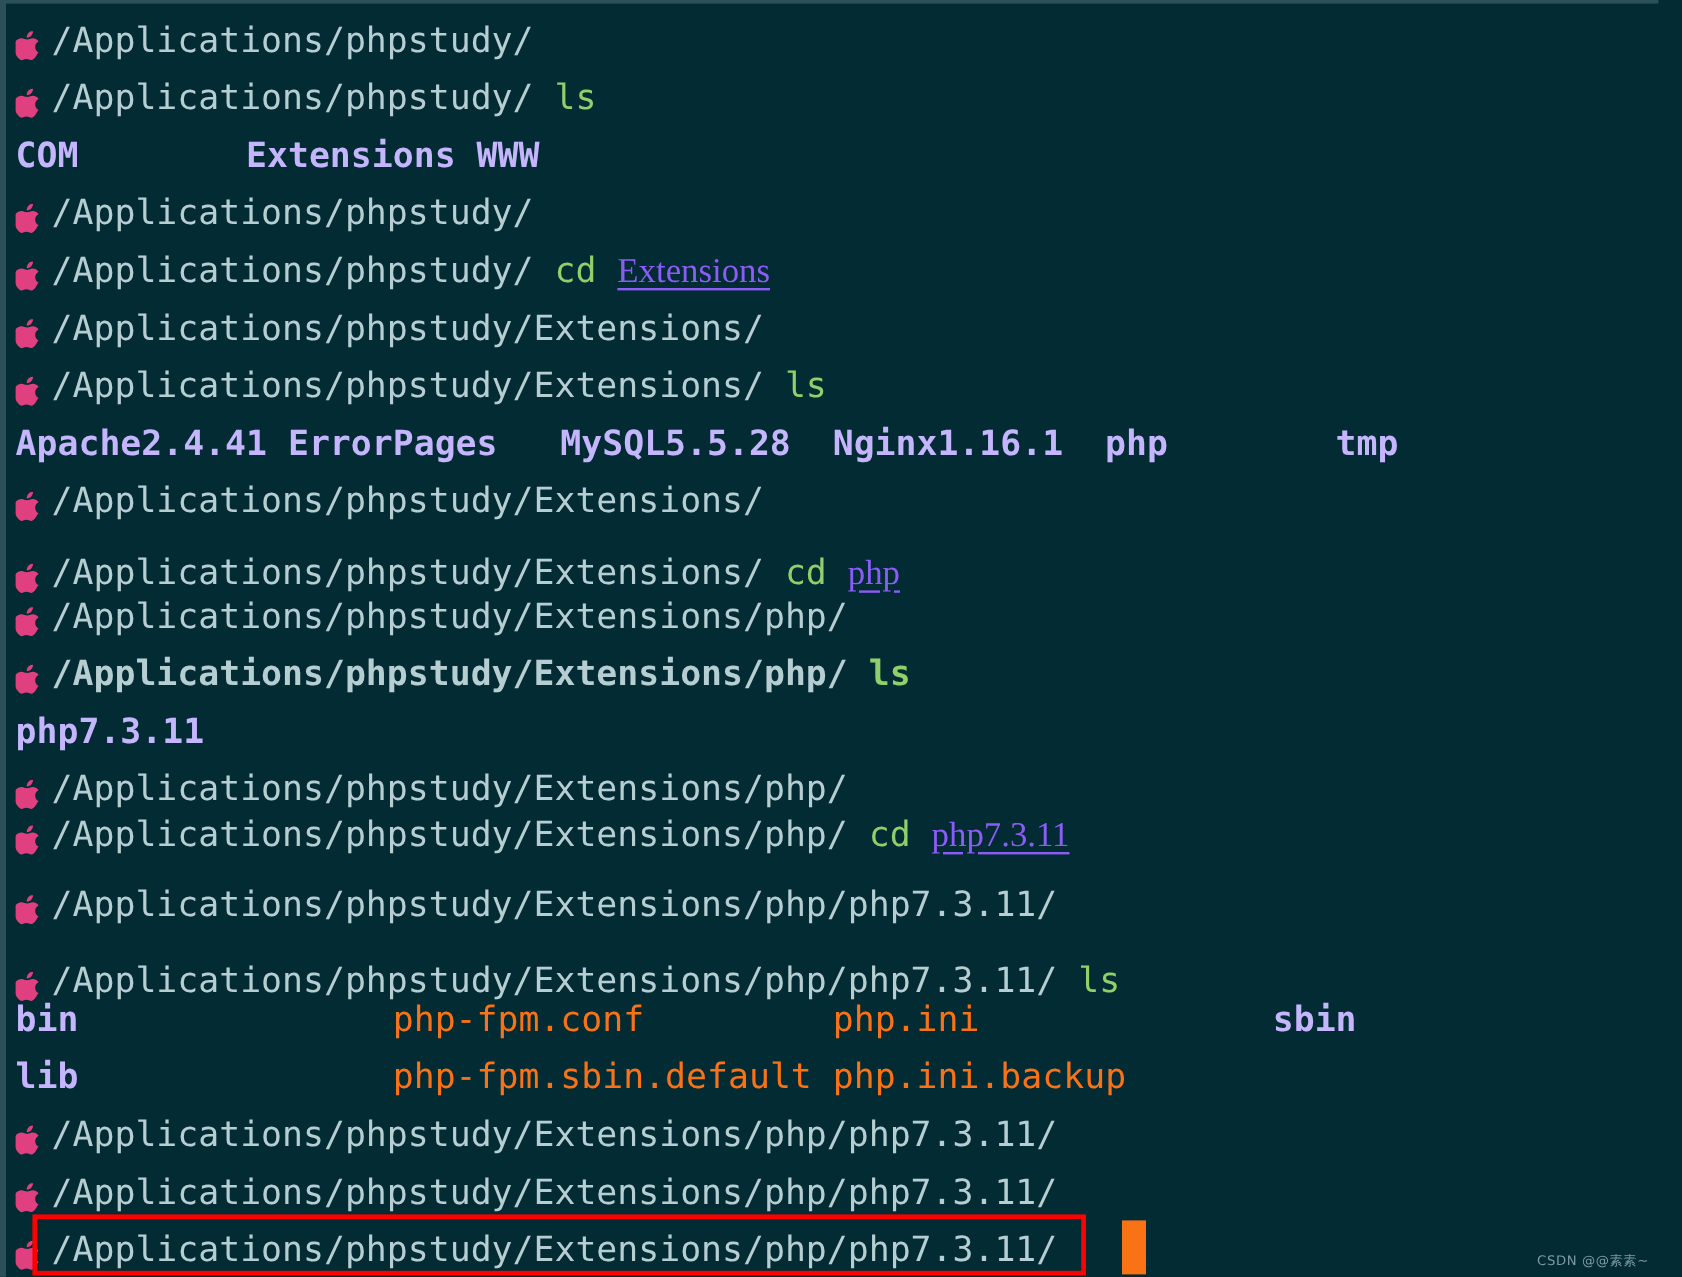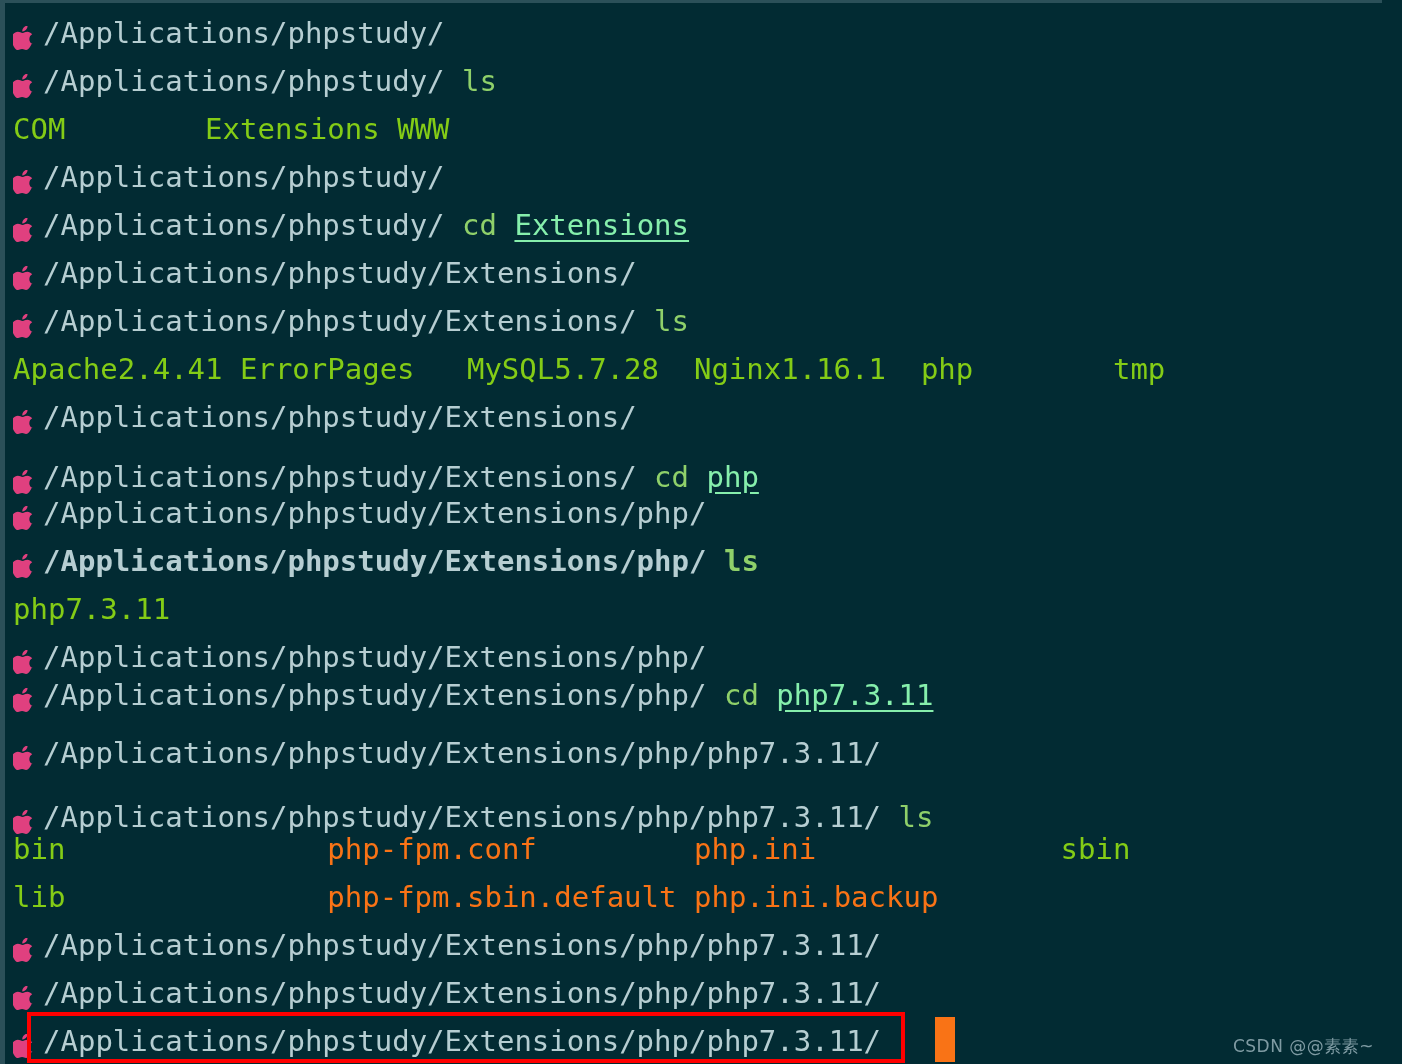--- a/index.html
+++ b/index.html
@@ -41,22 +41,22 @@
     vertical-align: -4px;
     color: #e0407f;
     font-size: 30px;
     text-align: left;
   }
 
   .apple svg { display: inline-block; vertical-align: middle; }
 
   .path   { color: #b6ced2; }
   .cmd    { color: #8fd06a; margin-top: 16px; }
-  .arg    { color: #86efac; text-decoration: underline; text-underline-offset: 5px; }
-  .dir    { color: #84cc16; font-weight: normal; }
+  .arg    { color: #8b5cf6; text-decoration: underline; text-underline-offset: 5px; font-family: Liberation Serif, serif; }
+  .dir    { color: #c4b5fd; font-weight: bold; }
   .file   { color: #f97316; }
 
   
   #highlight-box {
     position: absolute;
     left: 22px;
     top: 1009px;
     width: 878px;
     height: 51px;
     border: 4px solid #ff0000;
@@ -73,21 +73,21 @@
     height: 45px;
     background: #f97316;
   }
 
   #watermark {
     position: absolute;
     right: 8px;
     bottom: 6px;
     color: #7f9ba3;
     font-family: "DejaVu Sans", "Liberation Sans", sans-serif;
-    font-size: 17px;
+    font-size: 11px;
     letter-spacing: 0.5px;
   }
 </style>
 </head>
 <body>
 
 <div id="terminal">
   <div id="lines-host">
       <div class="line" style="top: 6px;"><span class="apple"><svg width="22" height="26" viewBox="0 0 22 26" aria-hidden="true">
             <path fill="#e0407f" d="M13.2 3.6c.9-1.1 1.5-2.6 1.3-4.1-1.3.06-2.9.9-3.8 2-.8.96-1.6 2.5-1.4 3.96 1.45.11 2.95-.74 3.9-1.86z"></path>
@@ -107,21 +107,21 @@
             <path fill="#e0407f" d="M18.6 17.9c-.5 1.2-.8 1.7-1.5 2.8-1 1.5-2.4 3.4-4.1 3.4-1.5 0-1.9-1-3.95-1-2.05 0-2.5 1.02-4 1.01-1.7-.01-3-1.72-4-3.22-2.9-4.3-3.2-9.35-1.4-12.04 1.27-1.9 3.3-3.02 5.2-3.02 1.95 0 3.17 1.07 4.78 1.07 1.56 0 2.5-1.07 4.76-1.07 1.7 0 3.5.93 4.8 2.53-4.2 2.3-3.52 8.3.41 9.54z"></path>
           </svg></span><span class="path">/Applications/phpstudy/</span><span class="path"> </span><span class="cmd">cd</span><span class="path"> </span><span class="arg">Extensions</span></div>
       <div class="line" style="top: 246px;"><span class="apple"><svg width="22" height="26" viewBox="0 0 22 26" aria-hidden="true">
             <path fill="#e0407f" d="M13.2 3.6c.9-1.1 1.5-2.6 1.3-4.1-1.3.06-2.9.9-3.8 2-.8.96-1.6 2.5-1.4 3.96 1.45.11 2.95-.74 3.9-1.86z"></path>
             <path fill="#e0407f" d="M18.6 17.9c-.5 1.2-.8 1.7-1.5 2.8-1 1.5-2.4 3.4-4.1 3.4-1.5 0-1.9-1-3.95-1-2.05 0-2.5 1.02-4 1.01-1.7-.01-3-1.72-4-3.22-2.9-4.3-3.2-9.35-1.4-12.04 1.27-1.9 3.3-3.02 5.2-3.02 1.95 0 3.17 1.07 4.78 1.07 1.56 0 2.5-1.07 4.76-1.07 1.7 0 3.5.93 4.8 2.53-4.2 2.3-3.52 8.3.41 9.54z"></path>
           </svg></span><span class="path">/Applications/phpstudy/Extensions/</span></div>
       <div class="line" style="top: 294px;"><span class="apple"><svg width="22" height="26" viewBox="0 0 22 26" aria-hidden="true">
             <path fill="#e0407f" d="M13.2 3.6c.9-1.1 1.5-2.6 1.3-4.1-1.3.06-2.9.9-3.8 2-.8.96-1.6 2.5-1.4 3.96 1.45.11 2.95-.74 3.9-1.86z"></path>
             <path fill="#e0407f" d="M18.6 17.9c-.5 1.2-.8 1.7-1.5 2.8-1 1.5-2.4 3.4-4.1 3.4-1.5 0-1.9-1-3.95-1-2.05 0-2.5 1.02-4 1.01-1.7-.01-3-1.72-4-3.22-2.9-4.3-3.2-9.35-1.4-12.04 1.27-1.9 3.3-3.02 5.2-3.02 1.95 0 3.17 1.07 4.78 1.07 1.56 0 2.5-1.07 4.76-1.07 1.7 0 3.5.93 4.8 2.53-4.2 2.3-3.52 8.3.41 9.54z"></path>
           </svg></span><span class="path">/Applications/phpstudy/Extensions/</span><span class="path"> </span><span class="cmd">ls</span></div>
-      <div class="line" style="top: 342px;"><span class="dir">Apache2.4.41 ErrorPages   MySQL5.7.28  Nginx1.16.1  php        tmp</span></div>
+      <div class="line" style="top: 342px;"><span class="dir">Apache2.4.41 ErrorPages   MySQL5.5.28  Nginx1.16.1  php        tmp</span></div>
       <div class="line" style="top: 390px;"><span class="apple"><svg width="22" height="26" viewBox="0 0 22 26" aria-hidden="true">
             <path fill="#e0407f" d="M13.2 3.6c.9-1.1 1.5-2.6 1.3-4.1-1.3.06-2.9.9-3.8 2-.8.96-1.6 2.5-1.4 3.96 1.45.11 2.95-.74 3.9-1.86z"></path>
             <path fill="#e0407f" d="M18.6 17.9c-.5 1.2-.8 1.7-1.5 2.8-1 1.5-2.4 3.4-4.1 3.4-1.5 0-1.9-1-3.95-1-2.05 0-2.5 1.02-4 1.01-1.7-.01-3-1.72-4-3.22-2.9-4.3-3.2-9.35-1.4-12.04 1.27-1.9 3.3-3.02 5.2-3.02 1.95 0 3.17 1.07 4.78 1.07 1.56 0 2.5-1.07 4.76-1.07 1.7 0 3.5.93 4.8 2.53-4.2 2.3-3.52 8.3.41 9.54z"></path>
           </svg></span><span class="path">/Applications/phpstudy/Extensions/</span></div>
       <div class="line" style="top: 450px;"><span class="apple"><svg width="22" height="26" viewBox="0 0 22 26" aria-hidden="true">
             <path fill="#e0407f" d="M13.2 3.6c.9-1.1 1.5-2.6 1.3-4.1-1.3.06-2.9.9-3.8 2-.8.96-1.6 2.5-1.4 3.96 1.45.11 2.95-.74 3.9-1.86z"></path>
             <path fill="#e0407f" d="M18.6 17.9c-.5 1.2-.8 1.7-1.5 2.8-1 1.5-2.4 3.4-4.1 3.4-1.5 0-1.9-1-3.95-1-2.05 0-2.5 1.02-4 1.01-1.7-.01-3-1.72-4-3.22-2.9-4.3-3.2-9.35-1.4-12.04 1.27-1.9 3.3-3.02 5.2-3.02 1.95 0 3.17 1.07 4.78 1.07 1.56 0 2.5-1.07 4.76-1.07 1.7 0 3.5.93 4.8 2.53-4.2 2.3-3.52 8.3.41 9.54z"></path>
           </svg></span><span class="path">/Applications/phpstudy/Extensions/</span><span class="path"> </span><span class="cmd">cd</span><span class="path"> </span><span class="arg">php</span></div>
       <div class="line" style="top: 486px;"><span class="apple"><svg width="22" height="26" viewBox="0 0 22 26" aria-hidden="true">
             <path fill="#e0407f" d="M13.2 3.6c.9-1.1 1.5-2.6 1.3-4.1-1.3.06-2.9.9-3.8 2-.8.96-1.6 2.5-1.4 3.96 1.45.11 2.95-.74 3.9-1.86z"></path>

